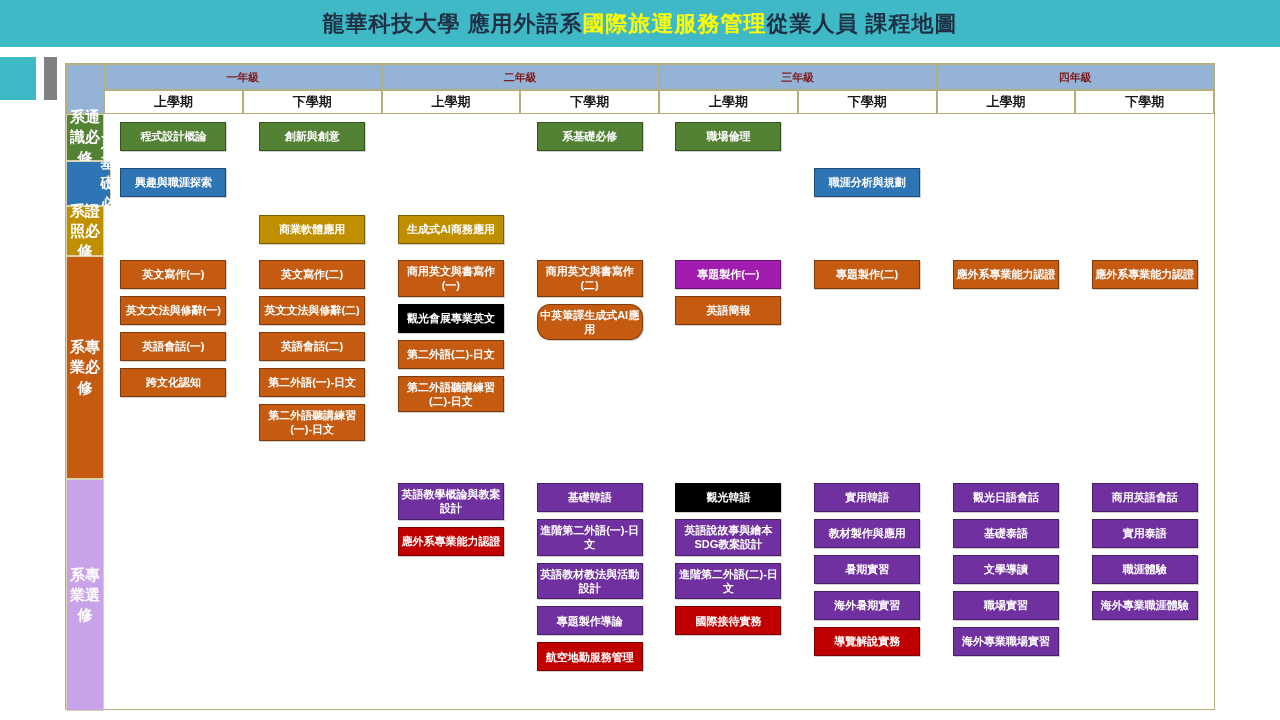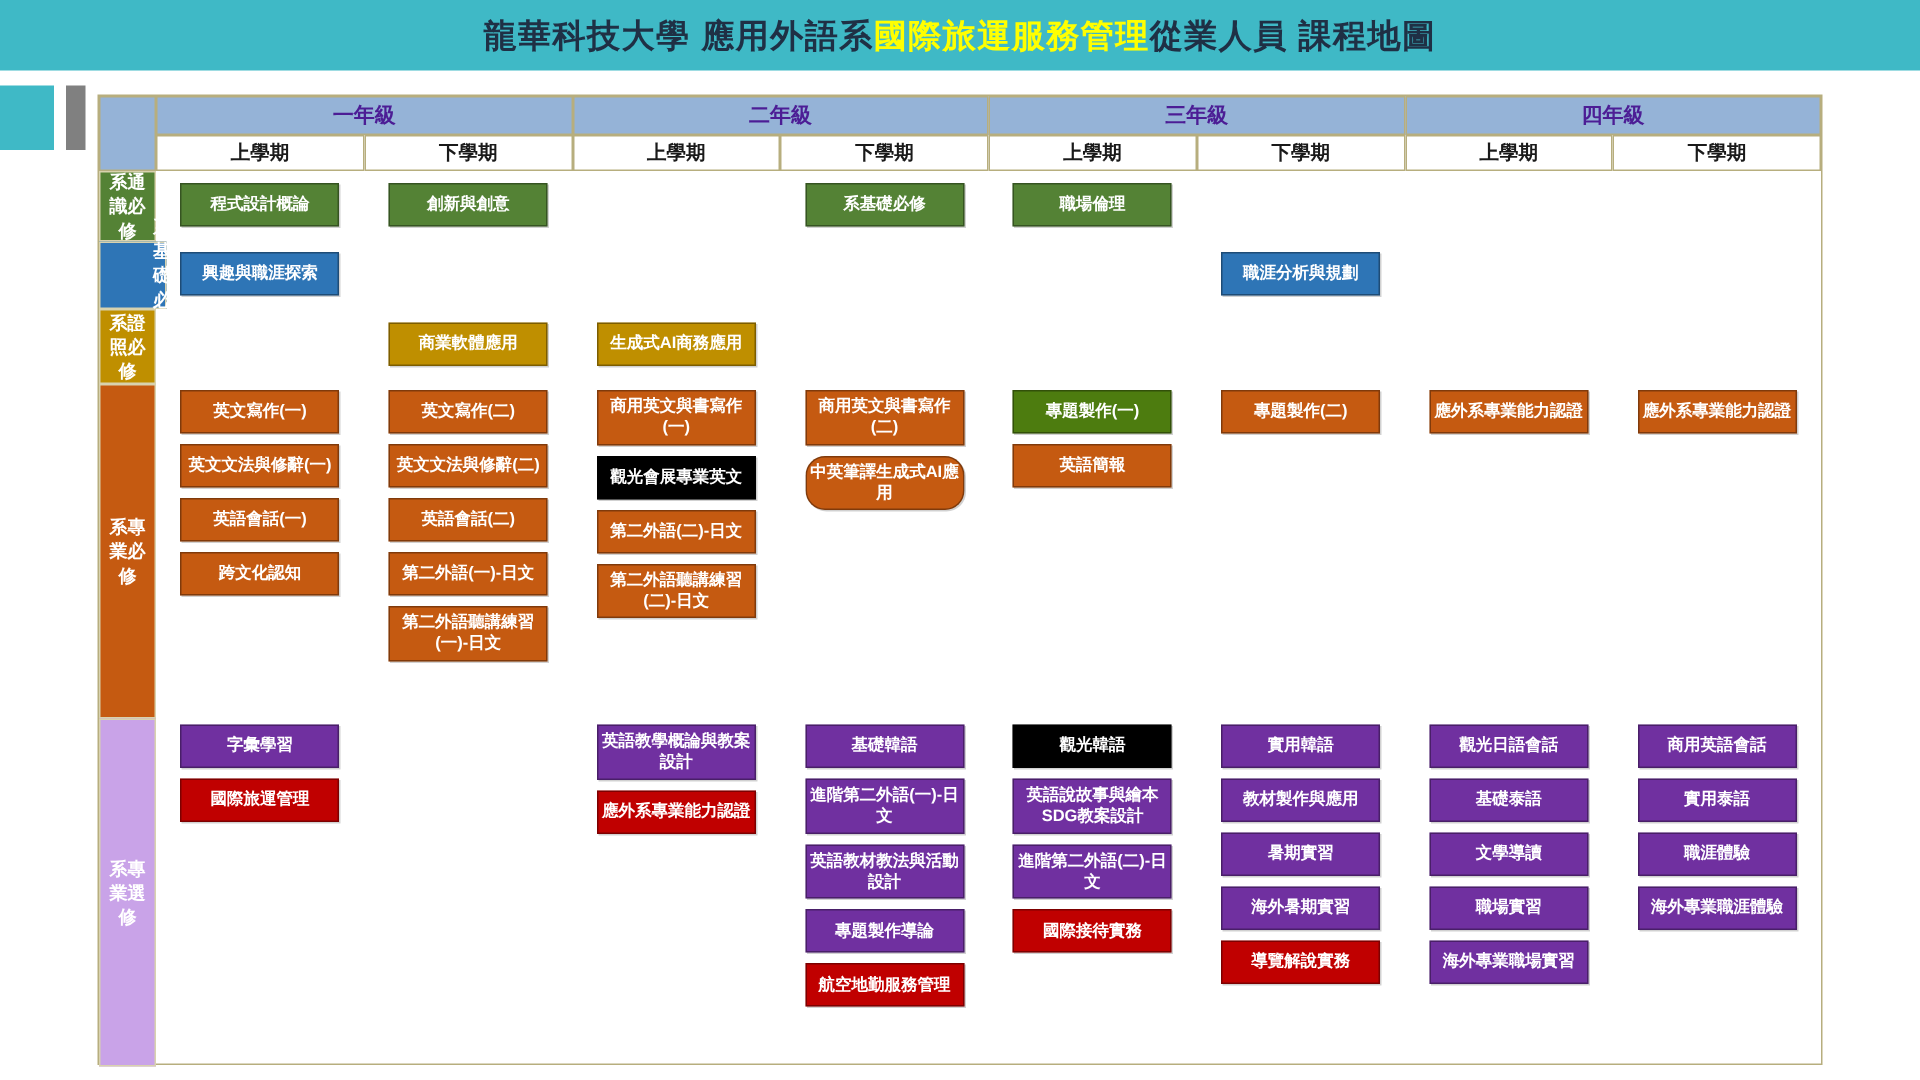--- a/index.html
+++ b/index.html
@@ -26,32 +26,32 @@
     grid-template-columns: 38px repeat(8, 1fr);
     grid-template-rows: 26px 24px 47px 45px 50px 223px 232px;
     background: #ffffff;
     border: 1px solid #b7ae7e;
   }
   .hdr-corner {
     border: 1px solid #b7ae7e;
   }
   .year-cell {
     display: flex; align-items: center; justify-content: center;
-    font-size: 14px; font-weight: bold; color: #4c1d95;
+    font-size: 11px; font-weight: bold; color: #7f1d1d;
     border: 1px solid #b7ae7e;
   }
   .sem-cell {
     display: flex; align-items: center; justify-content: center;
     font-size: 13px; font-weight: bold; color: #1a1a1a;
     background: #ffffff;
     border: 1px solid #b7ae7e;
   }
   .cat-label {
     display: flex; align-items: center; justify-content: center; text-align: center;
-    font-size: 12px; font-weight: bold; color: #ffffff;
+    font-size: 15px; font-weight: bold; color: #ffffff;
     line-height: 1.35; padding: 2px;
     border: 1px solid #d8d2ae;
   }
   .body-cell {
     display: flex; flex-direction: column; align-items: center;
     gap: 7px; padding-top: 4px; padding-bottom: 3px;
   }
   .body-cell.vcenter { justify-content: center; padding-top: 0; }
   .course-box {
     width: 106px; min-height: 29px;
@@ -150,37 +150,33 @@
       <div class="course-box" style="background: rgb(197, 90, 17);">商用英文與書寫作(一)</div>
       <div class="course-box" style="background: #000000;">觀光會展專業英文</div>
       <div class="course-box" style="background: rgb(197, 90, 17);">第二外語(二)-日文</div>
       <div class="course-box" style="background: rgb(197, 90, 17);">第二外語聽講練習(二)-日文</div>
     </div>
     <div class="body-cell" style="grid-area: 6 / 5;">
       <div class="course-box" style="background: rgb(197, 90, 17);">商用英文與書寫作(二)</div>
       <div class="course-box" style="background: rgb(197, 90, 17); border-radius: 13px;">中英筆譯生成式AI應用</div>
     </div>
     <div class="body-cell" style="grid-area: 6 / 6;">
-      <div class="course-box" style="background: #4d7c0f;">專題製作(一)</div>
+      <div class="course-box" style="background: #a21caf;">專題製作(一)</div>
       <div class="course-box" style="background: rgb(197, 90, 17);">英語簡報</div>
     </div>
     <div class="body-cell" style="grid-area: 6 / 7;">
       <div class="course-box" style="background: rgb(197, 90, 17);">專題製作(二)</div>
     </div>
     <div class="body-cell" style="grid-area: 6 / 8;">
       <div class="course-box" style="background: rgb(197, 90, 17);">應外系專業能力認證</div>
     </div>
     <div class="body-cell" style="grid-area: 6 / 9;">
       <div class="course-box" style="background: rgb(197, 90, 17);">應外系專業能力認證</div>
     </div>
     <div class="cat-label" style="grid-area: 7 / 1; background: rgb(201, 163, 232);">系專業選修</div>
-    <div class="body-cell" style="grid-area: 7 / 2;">
-      <div class="course-box" style="background: rgb(112, 48, 160);">字彙學習</div>
-      <div class="course-box" style="background: rgb(192, 0, 0);">國際旅運管理</div>
-    </div>
     <div class="body-cell" style="grid-area: 7 / 3;"></div>
     <div class="body-cell" style="grid-area: 7 / 4;">
       <div class="course-box" style="background: rgb(112, 48, 160);">英語教學概論與教案設計</div>
       <div class="course-box" style="background: rgb(192, 0, 0);">應外系專業能力認證</div>
     </div>
     <div class="body-cell" style="grid-area: 7 / 5;">
       <div class="course-box" style="background: rgb(112, 48, 160);">基礎韓語</div>
       <div class="course-box" style="background: rgb(112, 48, 160);">進階第二外語(一)-日文</div>
       <div class="course-box" style="background: rgb(112, 48, 160);">英語教材教法與活動設計</div>
       <div class="course-box" style="background: rgb(112, 48, 160);">專題製作導論</div>

